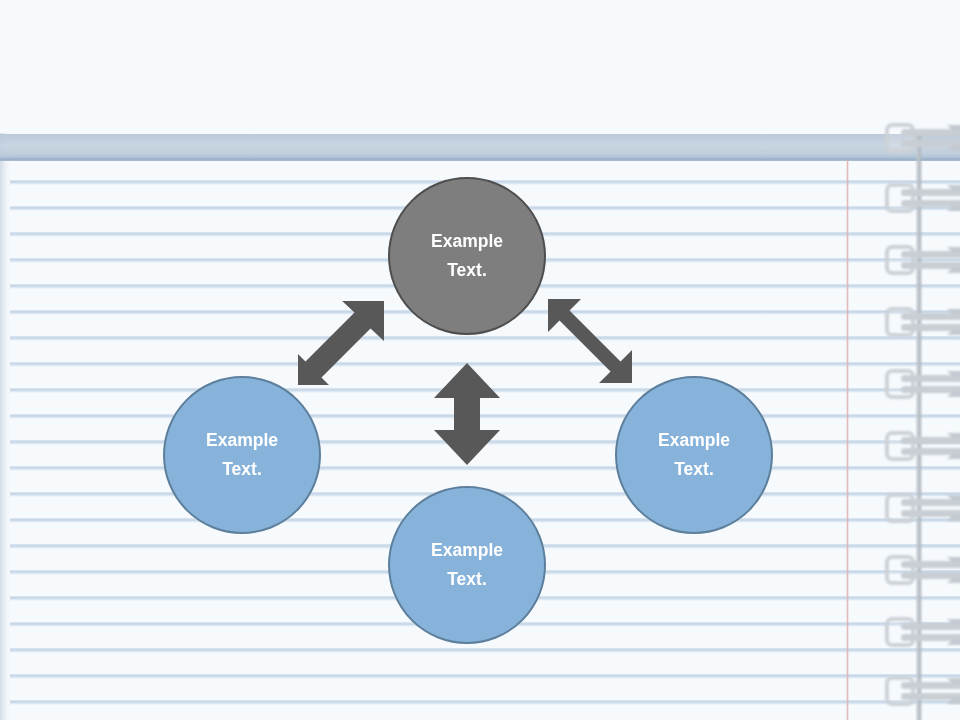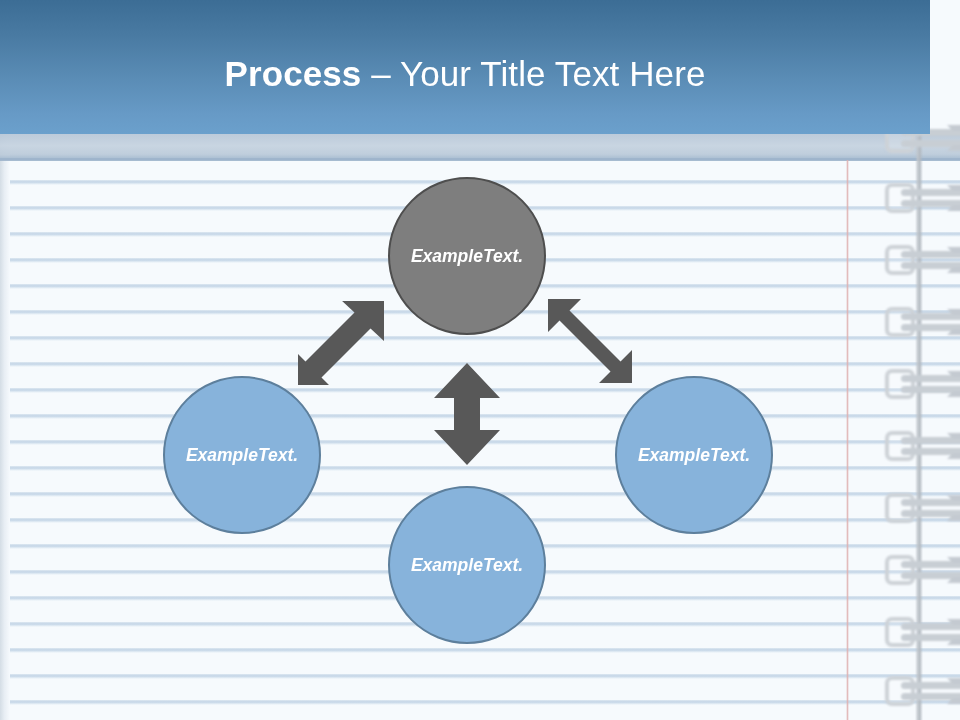--- a/index.html
+++ b/index.html
@@ -180,25 +180,24 @@
     white-space: nowrap;
   }
   #header-title .t-bold { font-weight: bold; }
   #header-title .t-light { font-weight: normal; }
 
   
   .node {
     position: absolute;
     border-radius: 50%;
     display: flex;
-    flex-direction: row;
+    flex-direction: column;
     align-items: center;
     justify-content: center;
     color: #ffffff;
-    font-style: italic;
     font-weight: bold;
     font-size: 17.5px;
     line-height: 29px;
     text-align: center;
     box-sizing: border-box;
   }
   .node-grey {
     background: #7e7e7e;
     border: 2px solid #4e4e4e;
   }
@@ -289,25 +288,20 @@
     <div class="bar-bot"></div>
     <div class="loop"></div>
   </div>
   <div class="ring" style="left:885px; top:676px;">
     <div class="clasp"></div>
     <div class="bar-top"></div>
     <div class="bar-bot"></div>
     <div class="loop"></div>
   </div>
 
-  <div id="header-band">
-    <div id="header-title">
-      <span class="t-bold">Process</span><span class="t-light"> – </span><span class="t-light">Your Title Text Here</span>
-    </div>
-  </div>
 
   <svg class="arrow" id="arrow-left-diag" width="96" height="84" viewBox="0 0 96 84">
     <g fill="#585858">
       <path d="M 88,4 L 88,40 L 74.5,27.5 L 24,78 L 8,62 L 58.5,11.5 L 45,-1 Z
                M 88,4 L 45,-1 L 88,-1 Z"></path>
       <path d="M 86,2 L 53,2 L 64.5,13.5 L 13.5,64.5 L 2,53 L 2,86 L 35,86 L 23.5,74.5 L 74.5,23.5 L 86,35 Z"></path>
     </g>
   </svg>
 
   <svg class="arrow" id="arrow-right-diag" width="96" height="88" viewBox="0 0 96 88">

